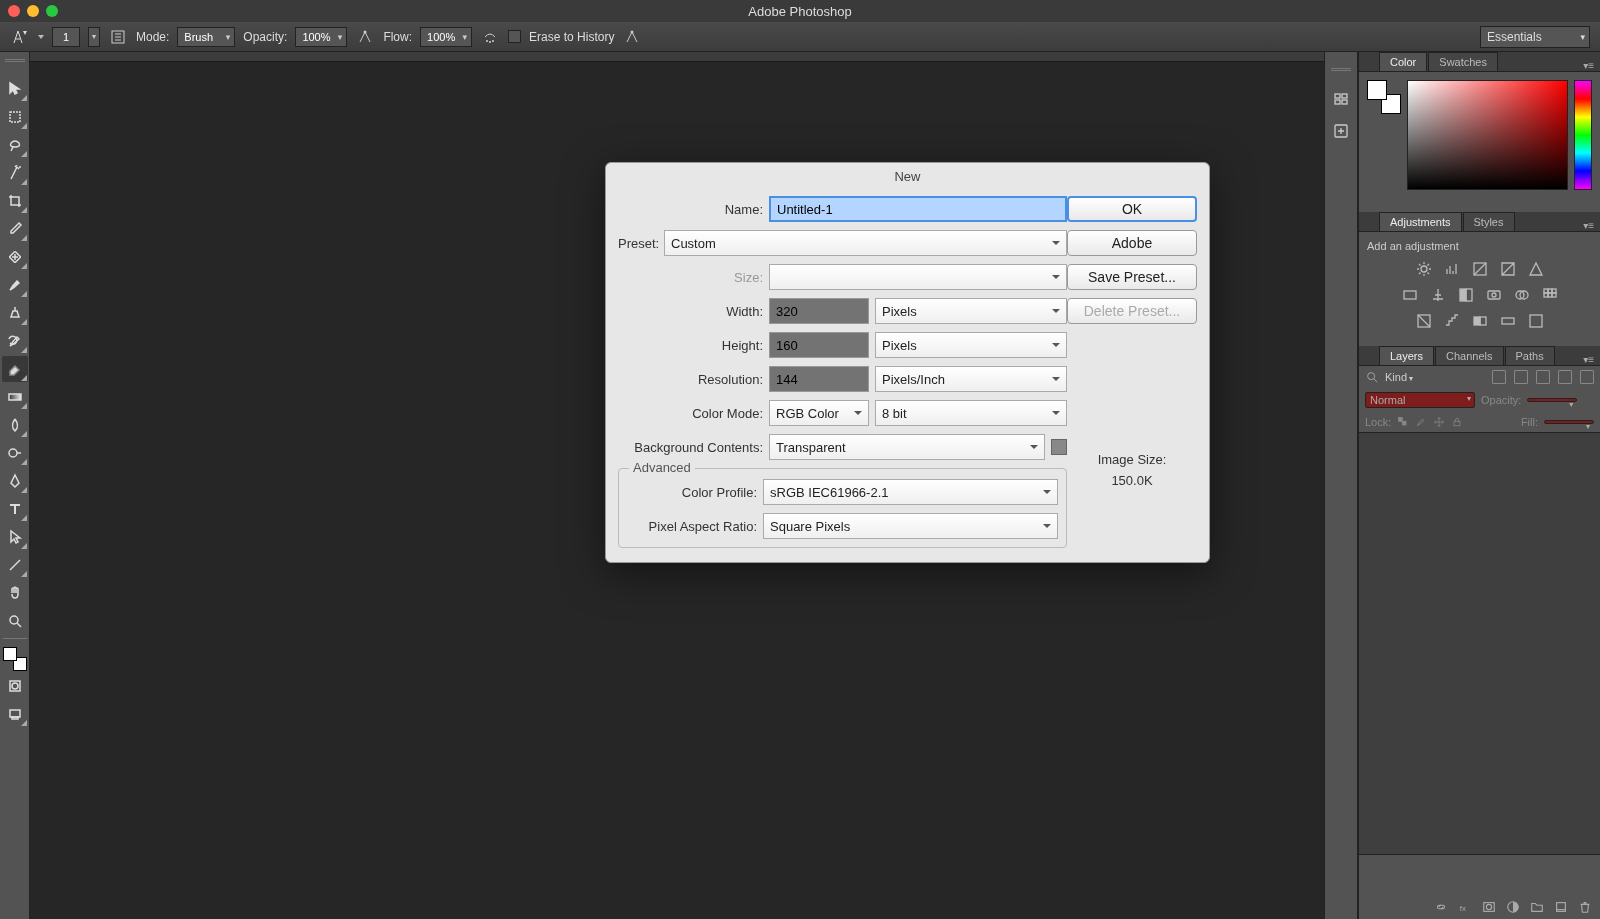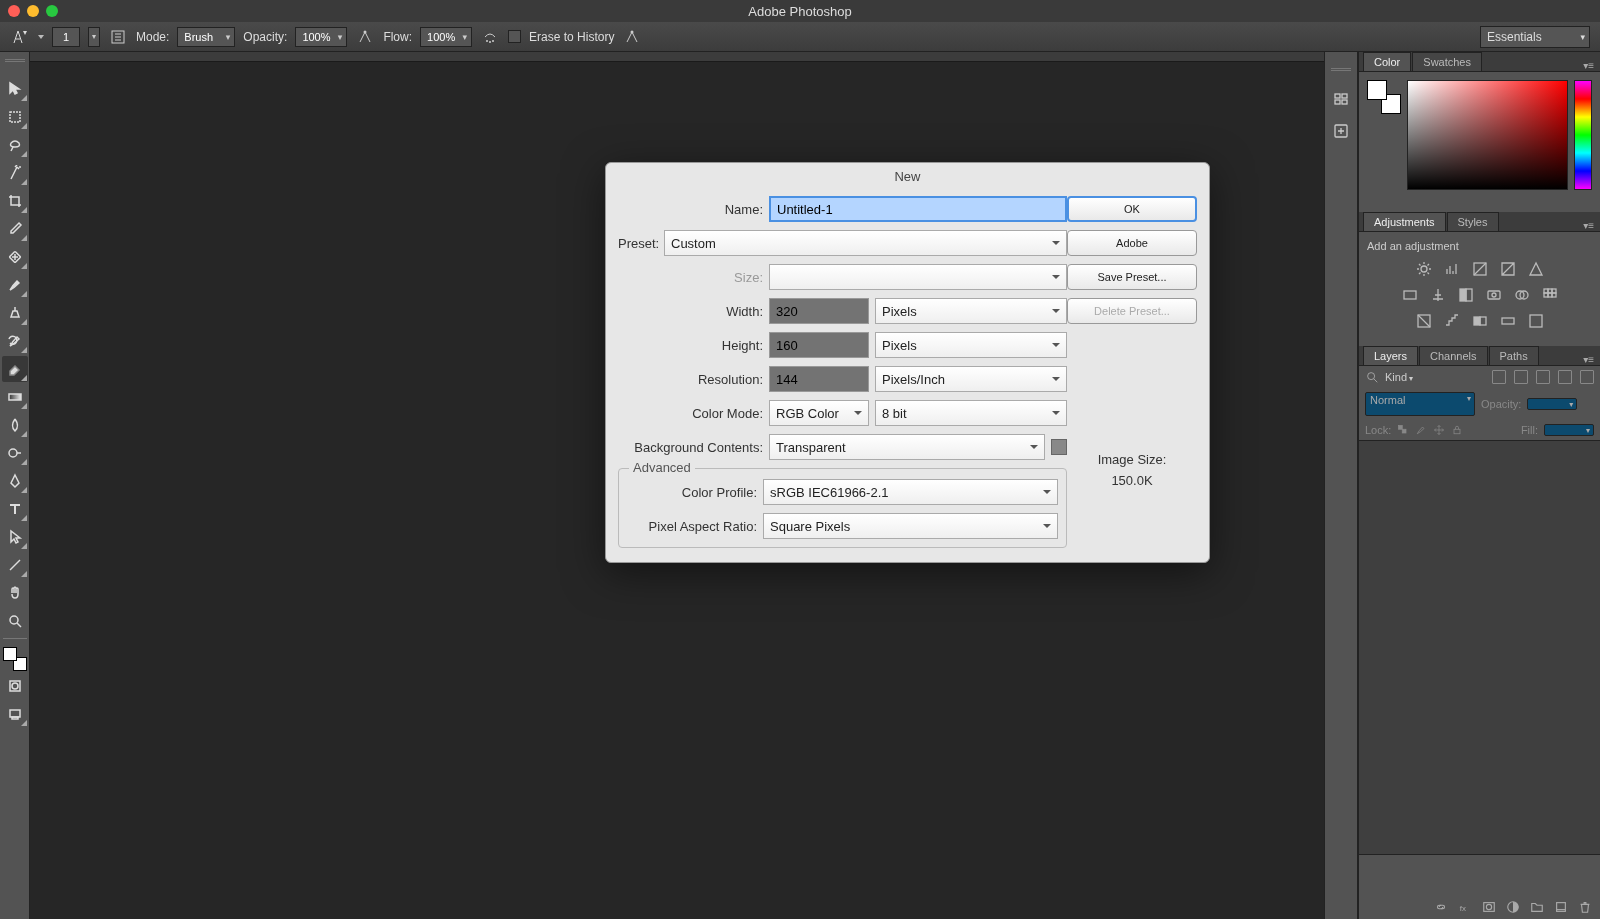--- a/index.html
+++ b/index.html
@@ -44,21 +44,21 @@
 
 
 .icon-strip { width: 34px; background: #535353; border-left:1px solid #222; border-right:1px solid #222; display:flex; flex-direction:column; align-items:center; padding-top:16px; gap:6px;}
 .icon-strip-grip{width:20px;height:8px;display:flex;flex-direction:column;gap:1px;margin-bottom:4px;}
 .icon-strip-grip div{height:1px;background:#777;}
 .strip-btn{width:26px;height:26px;display:flex;align-items:center;justify-content:center;border-radius:2px;}
 .strip-btn svg{width:16px;height:16px;stroke:#ccc;fill:none;stroke-width:1.3;}
 
 
 .panels { width: 242px; background: #535353; border-left:1px solid #222; display:flex; flex-direction:column; position:relative;}
-.panel-tabs { display:flex; background:#3c3c3c; border-bottom:1px solid #222; padding-left:4px; height:20px; align-items:flex-end;}
+.panel-tabs { display:flex; background:#3c3c3c; border-bottom:1px solid #222; padding-left:20px; height:20px; align-items:flex-end;}
 .panel-tab { padding:3px 10px; font-size:11px; color:#bbb; background:#454545; border:1px solid #222; border-bottom:none; margin-right:1px;}
 .panel-tab.active{ background:#535353; color:#eee;}
 .panel-menu{margin-left:auto; padding:0 6px; color:#aaa; font-size:10px;}
 
 .color-panel { height: 140px; padding:8px; display:flex; gap:6px; position:relative;}
 .fgbg-small{width:34px;height:34px;position:relative;flex-shrink:0;}
 .fgbg-small .bg{position:absolute;right:0;bottom:0;width:20px;height:20px;background:#fff;border:1px solid #000;}
 .fgbg-small .fg{position:absolute;left:0;top:0;width:20px;height:20px;background:#fff;border:1px solid #000;}
 .color-field{flex:1;height:110px;background:linear-gradient(to bottom, rgba(0,0,0,0), #000), linear-gradient(to right, #fff, #ff0000);position:relative;border:1px solid #222;}
 .hue-strip{width:18px;height:110px;background:linear-gradient(to bottom,#ff00ff,#ff0000,#ffff00,#00ff00,#00ffff,#0000ff,#ff00ff);border:1px solid #222;}
@@ -70,21 +70,21 @@
 .adjust-icon svg{width:16px;height:16px;stroke:#bbb;fill:none;stroke-width:1.3;}
 
 .layers-panel{flex:1;display:flex;flex-direction:column;}
 .layers-controls{padding:4px 6px;display:flex;align-items:center;gap:4px;font-size:11px;color:#aaa;}
 .layers-search{width:14px;height:14px;}
 .layers-kind{flex:0 0 auto;padding:0 10px 0 2px;background:transparent;border:none;color:#ccc;position:relative;}
 .layers-kind::after{content:"▾";font-size:8px;margin-left:2px;}
 .filter-icons{display:flex;gap:8px;margin-left:auto;}
 .filter-icons div{width:14px;height:14px;border:1px solid #888;border-radius:1px;}
 .layers-row2{padding:4px 6px;display:flex;align-items:center;gap:6px;font-size:11px;color:#888;}
-.blend-sel{flex:0 0 auto;padding:1px 18px 9px 4px;background:#0c4a6e;border:1px solid #222;color:#aaa;font-size:11px;position:relative;border-radius:2px;}
+.blend-sel{flex:0 0 auto;padding:1px 18px 1px 4px;background:#7f1d1d;border:1px solid #222;color:#aaa;font-size:11px;position:relative;border-radius:2px;}
 .blend-sel::after{content:"▾";position:absolute;right:3px;font-size:8px;}
 .layers-row3{padding:4px 6px;display:flex;align-items:center;gap:6px;font-size:11px;color:#888;}
 .lock-icons{display:flex;gap:6px;}
 .lock-icons svg{width:12px;height:12px;stroke:#888;fill:none;}
 .layers-list{flex:1;background:#3f3f3f;border-top:1px solid #222;border-bottom:1px solid #222;}
 .layers-footer{height:24px;display:flex;align-items:center;justify-content:flex-end;gap:10px;padding:0 8px;margin-top:40px;}
 .layers-footer svg{width:14px;height:14px;stroke:#aaa;fill:none;stroke-width:1.3;}
 
 
 .dialog { position: absolute; left: 605px; top: 162px; width: 605px; background: #e7e7e7; border: 1px solid #999; border-radius: 6px; box-shadow: 0 10px 40px rgba(0,0,0,0.5); color:#222;}
@@ -92,21 +92,21 @@
 .dialog-body { display: flex; padding: 6px 12px 14px 12px; }
 .dialog-left { flex: 1; }
 .dialog-right { width: 130px; display:flex; flex-direction:column; gap:8px; align-items:stretch;}
 .dlg-row { display: flex; align-items: center; margin-bottom: 8px; gap:6px;}
 .dlg-label { width: 145px; text-align: right; font-size: 13px; color:#333;}
 .dlg-label-wide{width:145px;text-align:right;font-size:13px;color:#333;}
 .dlg-input { height: 26px; border: 1px solid #999; background: #737373; padding: 0 6px; font-size: 13px; }
 .dlg-input.selected{background:#b4d5ff;border:2px solid #4a90e2;}
 .dlg-select { height: 26px; border: 1px solid #aaa; background: linear-gradient(#fff,#efefef); padding: 0 20px 0 6px; font-size: 13px; position:relative; display:flex; align-items:center;}
 .dlg-select::after{content:"";position:absolute;right:6px;top:50%;transform:translateY(-50%);width:0;height:0;border-left:4px solid transparent;border-right:4px solid transparent;border-top:4px solid #555;}
-.dlg-btn { height: 26px; border: 1px solid #999; background: linear-gradient(#fff,#e9e9e9); border-radius: 4px; font-size: 11px; text-align:center; display:flex;align-items:center;justify-content:center;}
+.dlg-btn { height: 26px; border: 1px solid #999; background: linear-gradient(#fff,#e9e9e9); border-radius: 4px; font-size: 14px; text-align:center; display:flex;align-items:center;justify-content:center;}
 .dlg-btn.default{border:2px solid #4a90e2;}
 .dlg-btn.disabled{color:#aaa;}
 .fieldset{border:1px solid #bbb;border-radius:4px;padding:10px 8px 8px 8px;margin-top:4px;position:relative;}
 .fieldset-legend{position:absolute;top:-9px;left:10px;background:#e7e7e7;padding:0 4px;font-size:13px;color:#555;}
 .color-swatch{width:16px;height:16px;background:#888;border:1px solid #666;display:inline-block;}
 .image-size{text-align:center;font-size:13px;color:#333;margin-top:120px;}
 </style>
 </head>
 <body>
 

